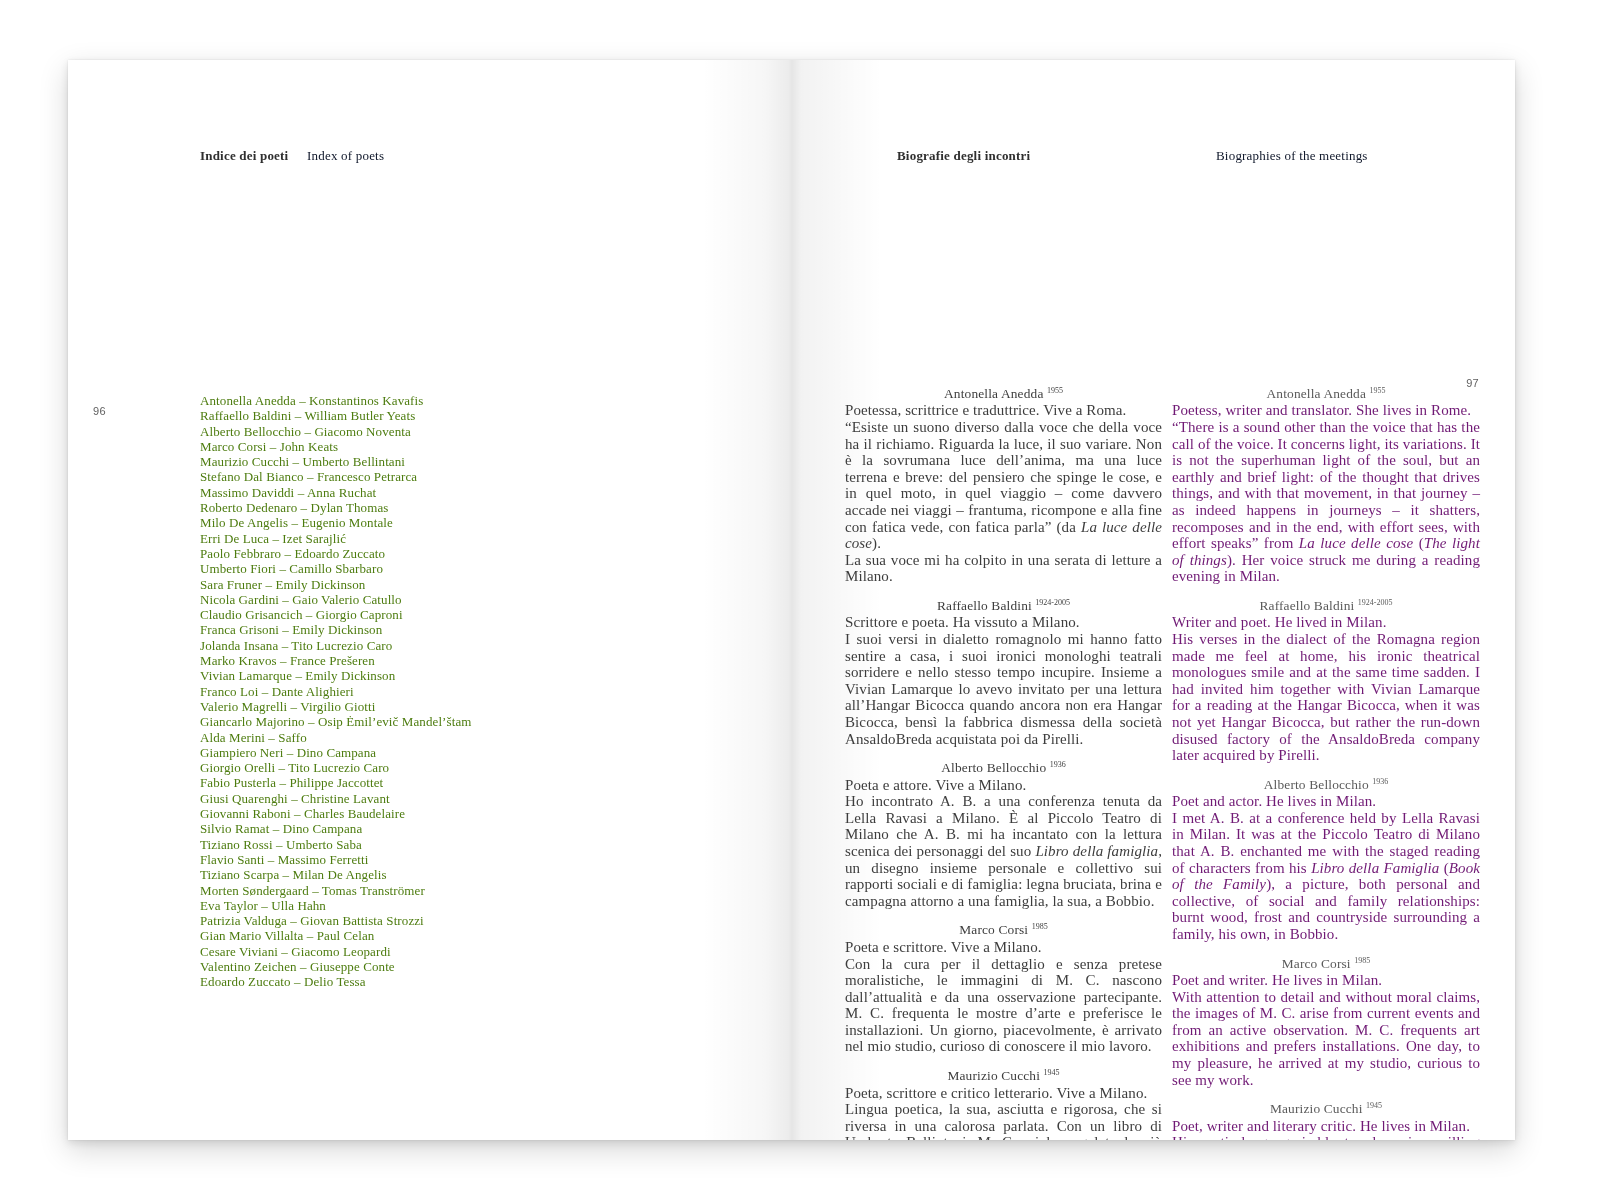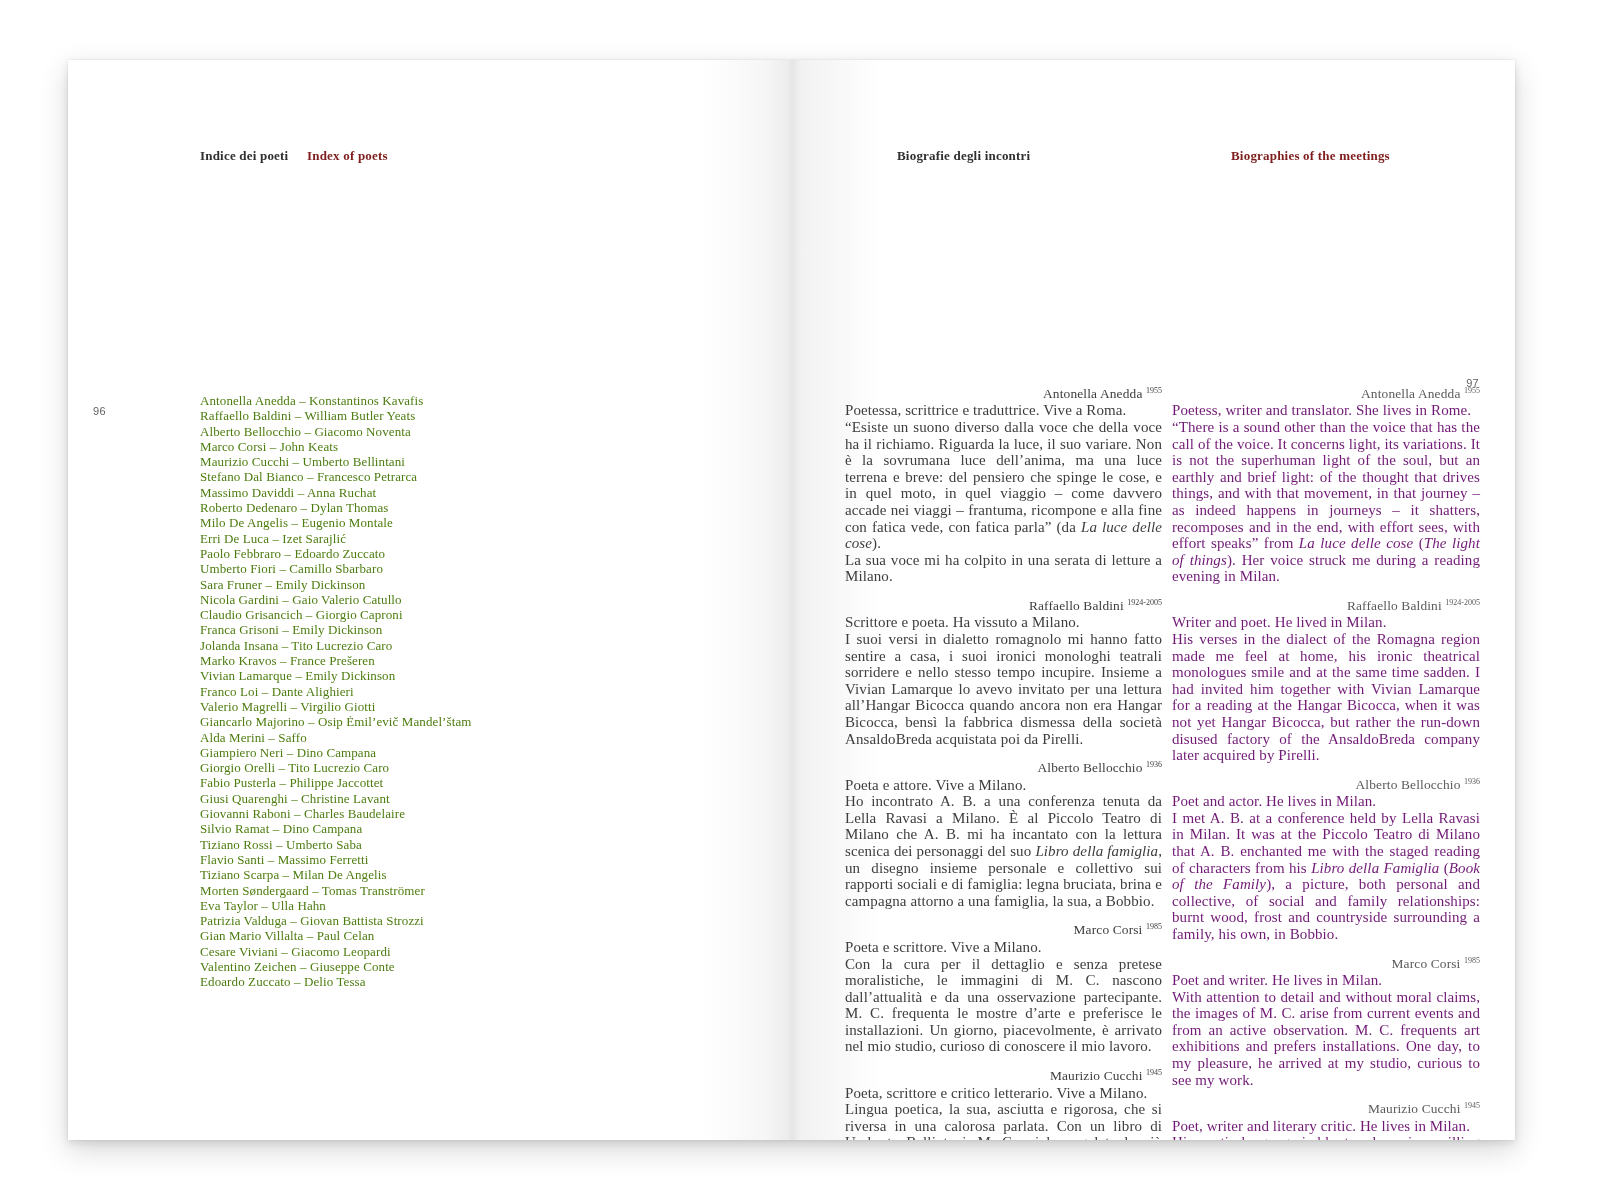--- a/index.html
+++ b/index.html
@@ -23,21 +23,21 @@
       rgba(0,0,0,0) 0%, rgba(0,0,0,0.035) 35%, rgba(0,0,0,0.075) 48%,
       rgba(0,0,0,0.10) 50%, rgba(0,0,0,0.05) 55%, rgba(0,0,0,0) 100%);
     pointer-events: none;
   }
   .page { position: absolute; top: 0; height: 100%; }
   .page-left  { left: 0; width: 723px; }
   .page-right { left: 723px; width: 724px; }
 
   .hdr { position: absolute; top: 40px; font-size: 13px; letter-spacing: 0.2px; white-space: nowrap; margin-top: 48px; }
   .hdr-dark { color: #2f2f2f; font-weight: 600; }
-  .hdr-gray { color: #7f1d1d; font-weight: 700; }
+  .hdr-gray { color: #0f172a; font-weight: 400; }
   .page-right .hdr-dark { font-weight: 600; }
 
   .pagenum {
     position: absolute; top: 317px;
     font-family: "Liberation Sans", sans-serif;
     font-size: 11px; color: #5f5f5f; letter-spacing: 0.3px;
   }
   .pagenum-left  { left: 25px; margin-top: 28px; }
   .pagenum-right { right: 36px; text-align: center; }
 
@@ -46,21 +46,21 @@
     font-size: 13px; line-height: 15.3px; color: #4d7c0f;
     white-space: nowrap; letter-spacing: 0.1px;
   }
 
   .bio-col { position: absolute; top: 322px; }
   .col-it { left: 54px;  width: 317px; }
   .col-en { left: 381px; width: 308px; }
 
   .bio + .bio { margin-top: 9px; }
   .bio-heading {
-    text-align: right; font-size: 13.4px; line-height: 17px;
+    text-align: center; font-size: 13.4px; line-height: 17px;
     letter-spacing: 0.15px;
   }
   .bio-heading sup { font-size: 8px; letter-spacing: 0; vertical-align: super; }
   .bio-par {
     font-size: 15px; line-height: 16.6px;
     text-align: justify; letter-spacing: 0.1px;
     hyphens: none;
   }
   .col-it .bio-heading { color: #3d3d3d; }
   .col-it .bio-par     { color: #3d3d3d; }
@@ -116,21 +116,21 @@
         <div class="poet-row">Patrizia Valduga – Giovan Battista Strozzi</div>
         <div class="poet-row">Gian Mario Villalta – Paul Celan</div>
         <div class="poet-row">Cesare Viviani – Giacomo Leopardi</div>
         <div class="poet-row">Valentino Zeichen – Giuseppe Conte</div>
         <div class="poet-row">Edoardo Zuccato – Delio Tessa</div>
       </div>
   </div>
 
   <div class="page page-right">
     <span class="hdr hdr-dark" style="left:106px;text-align:center;">Biografie degli incontri</span>
-    <span class="hdr hdr-gray" style="left:440px;text-align:right;">Biographies of the meetings</span>
+    <span class="hdr hdr-gray" style="left:425px;text-align:right;">Biographies of the meetings</span>
     <span class="pagenum pagenum-right">97</span>
     <div class="bio-col col-it">
         <section class="bio">
           <div class="bio-heading">Antonella Anedda <sup>1955</sup></div>
           <p class="bio-par"><span>Poetessa, scrittrice e traduttrice. Vive a Roma.</span></p>
           <p class="bio-par"><span>“Esiste un suono diverso dalla voce che della voce ha il richiamo. Riguarda la luce, il suo variare. Non è la sovrumana luce dell’anima, ma una luce terrena e breve: del pensiero che spinge le cose, e in quel moto, in quel viaggio – come davvero accade nei viaggi – frantuma, ricompone e alla fine con fatica vede, con fatica parla” (da </span><span class="it">La luce delle cose</span><span>).</span></p>
           <p class="bio-par"><span>La sua voce mi ha colpito in una serata di letture a Milano.</span></p>
         </section>
         <section class="bio">
           <div class="bio-heading">Raffaello Baldini <sup>1924-2005</sup></div>

